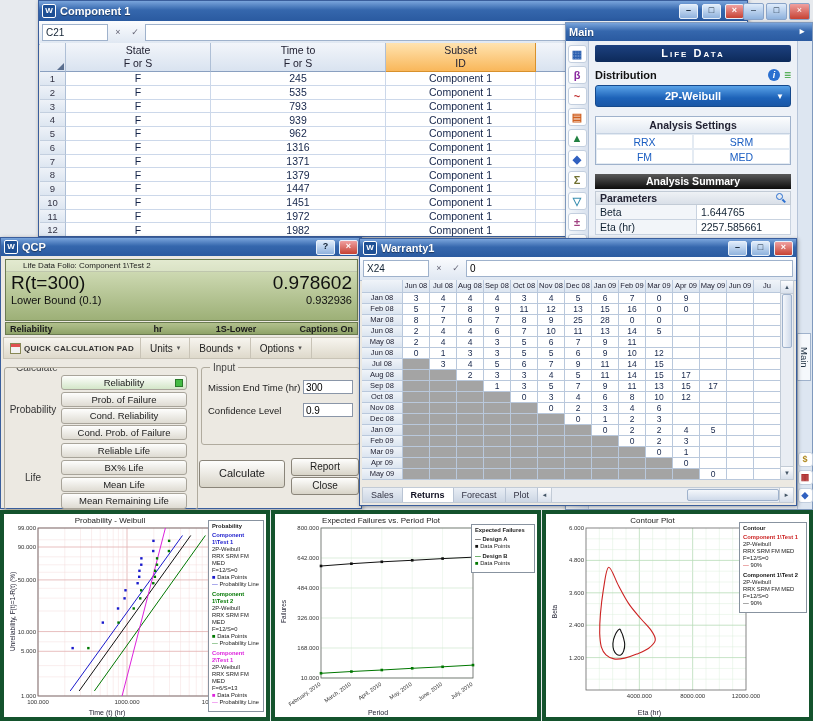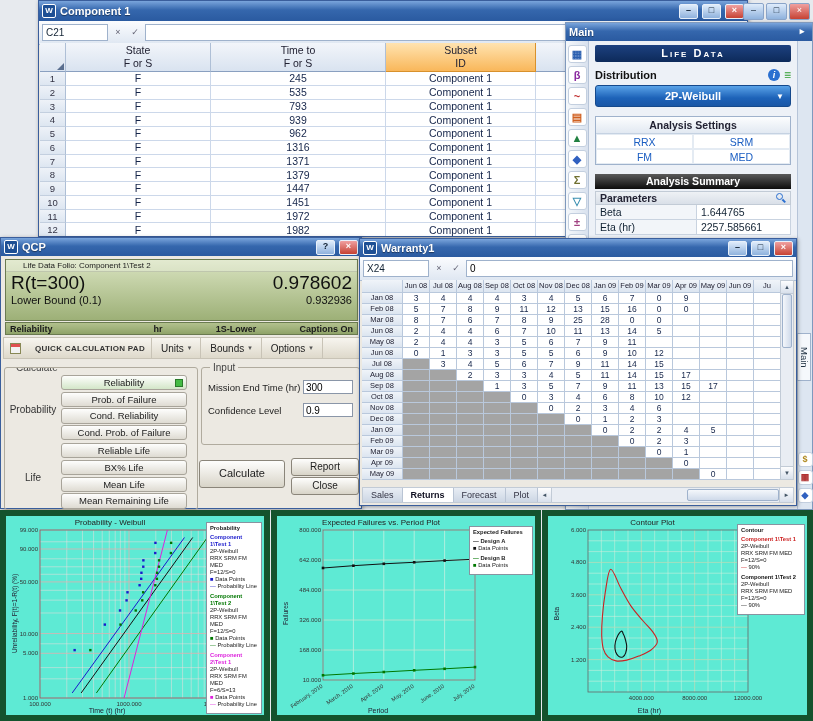--- a/index.html
+++ b/index.html
@@ -68,21 +68,21 @@
   .qcp-big{font-size:19px;color:#101010;flex:1;}
   .qcp-bigval{font-size:19px;color:#101010;}
   .qcp-small{font-size:11px;color:#101010;flex:1;}
   .qcp-smallval{font-size:11px;color:#101010;}
   .qcp-status{position:absolute;left:4px;top:84px;width:353px;height:13px;background:linear-gradient(#b2c18e,#8fa368);border:1px solid #6a7a50;display:flex;align-items:center;font-size:9px;font-weight:bold;color:#1a1a1a;padding:0 4px;box-sizing:border-box;}
   .qcp-status span:nth-child(1){flex:1.4;text-align:left;}
   .qcp-status span:nth-child(2){flex:1;text-align:center;}
   .qcp-status span:nth-child(3){flex:1;text-align:center;}
   .qcp-status span:nth-child(4){flex:1;text-align:right;}
   .qcp-toolbar{position:absolute;left:2px;top:99px;width:357px;height:22px;background:linear-gradient(#f7f5ef,#ded9cb);border:1px solid #c8c3b6;display:flex;align-items:center;box-sizing:border-box;}
-  .qcp-padbtn{display:flex;align-items:center;gap:14px;padding:0 6px;height:100%;border-right:1px solid #c8c3b6;font-size:8px;font-weight:bold;color:#333;text-transform:uppercase;letter-spacing:.3px;}
+  .qcp-padbtn{display:flex;align-items:center;gap:3px;padding:0 6px;height:100%;border-right:1px solid #c8c3b6;font-size:8px;font-weight:bold;color:#333;text-transform:uppercase;letter-spacing:.3px;}
   .calc-icon{width:11px;height:11px;background:linear-gradient(#e05050 0 35%,#f2f2f2 35%);border:1px solid #885;box-sizing:border-box;}
   .qcp-ddbtn{padding:0 9px;height:100%;display:flex;align-items:center;gap:4px;font-size:10px;color:#222;border-right:1px solid #c8c3b6;}
   .qcp-ddbtn .dda{font-size:7px;color:#555;}
   .group{position:absolute;border:1px solid #b0ab9e;border-radius:3px;}
   .group-title{position:absolute;top:-6px;left:8px;background:#ece9e2;padding:0 3px;font-size:10px;color:#444;line-height:11px;}
   #qcp-calc-group{left:3px;top:129px;width:192px;height:141px;overflow:hidden;}
   #qcp-cats{padding-top:7px;}
   .qcp-cat{display:flex;}
   .qcp-cat-label{width:56px;display:flex;align-items:center;justify-content:center;font-size:10px;color:#333;flex:none;}
   .qcp-btn-col{width:126px;display:flex;flex-direction:column;gap:1.5px;padding-bottom:3px;}
@@ -111,21 +111,21 @@
   .w-vthumb{position:absolute;top:13px;left:1px;right:1px;height:52px;background:linear-gradient(90deg,#f4f7fb,#cfdaea);border:1px solid #9fb2cc;border-radius:2px;}
   .w-bottom{position:absolute;left:2px;right:2px;bottom:2px;height:16px;display:flex;align-items:stretch;background:#dfe5ed;border:1px solid #c2cbd6;box-sizing:border-box;}
   .w-tab{padding:0 8px;font-size:9px;line-height:14px;color:#334;background:linear-gradient(#e8edf4,#ccd6e4);border-right:1px solid #b9c4d4;}
   .w-tab.active{background:#fff;font-weight:bold;color:#112;}
   .w-hscroll{flex:1;position:relative;background:#e9edf3;}
   .w-hthumb{position:absolute;right:14px;top:1px;bottom:1px;width:90px;background:linear-gradient(#f4f7fb,#cfdaea);border:1px solid #9fb2cc;border-radius:2px;}
   .w-harr{position:absolute;top:0;bottom:0;width:13px;font-size:6px;text-align:center;line-height:14px;color:#456;background:linear-gradient(#fdfdfe,#d8e0ec);border-left:1px solid #c2cbd6;}
   .w-harr.left{left:0;border-left:none;border-right:1px solid #c2cbd6;}
   .w-harr.right{right:0;}
   
-  .plot{position:absolute;top:510px;height:211px;background:#5eead4;border:6px solid #14532d;box-sizing:border-box;z-index:5;}
+  .plot{position:absolute;top:510px;height:211px;background:#ffffff;border:4px solid #14532d;box-sizing:border-box;z-index:5;}
   #plot1{left:0;width:270px;} #plot2{left:271px;width:270px;} #plot3{left:542px;width:271px;}
   .plot svg{position:absolute;left:0;top:0;}
   .plot-title{position:absolute;top:2px;left:0;right:50px;text-align:center;font-size:8px;color:#222;z-index:2;}
   .xlabel{position:absolute;bottom:1px;left:0;right:56px;text-align:center;font-size:7px;color:#223;z-index:2;}
   .ylabel{position:absolute;left:-67px;top:94px;width:150px;text-align:center;font-size:6.5px;color:#223;transform:rotate(-90deg);z-index:2;}
   .legend{position:absolute;border:1px solid #8893a0;background:#fff;font-size:5.8px;line-height:7px;padding:2px 3px;color:#222;z-index:3;}
   #legend1{right:2px;top:6px;width:48px;}
   #legend2{right:2px;top:10px;width:56px;}
   #legend3{right:2px;top:8px;width:60px;}
   .lg-title{font-weight:bold;margin-bottom:2px;}

